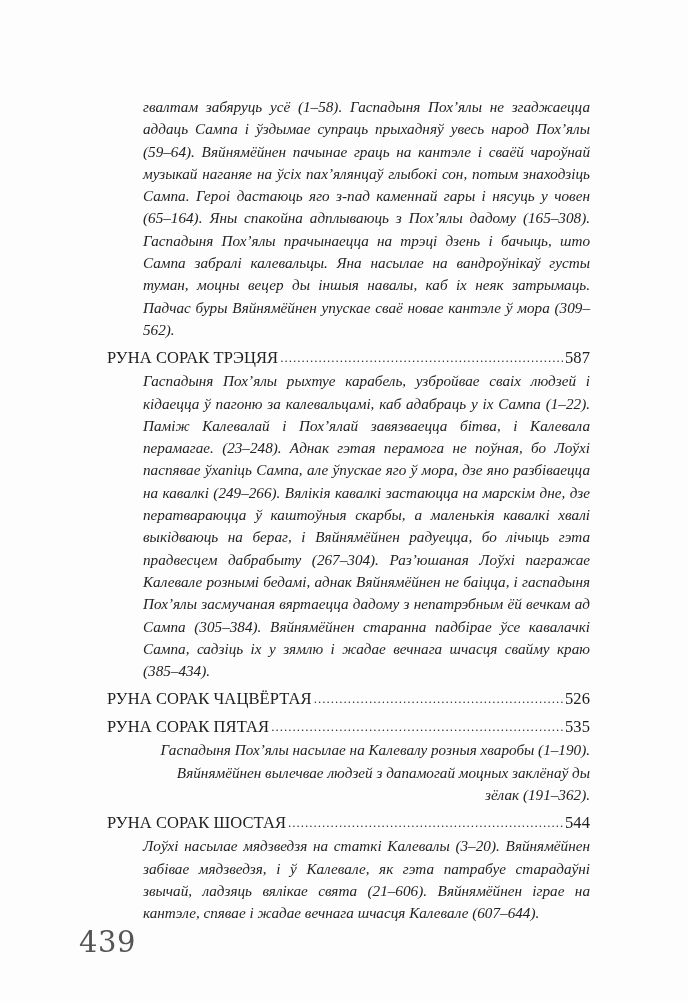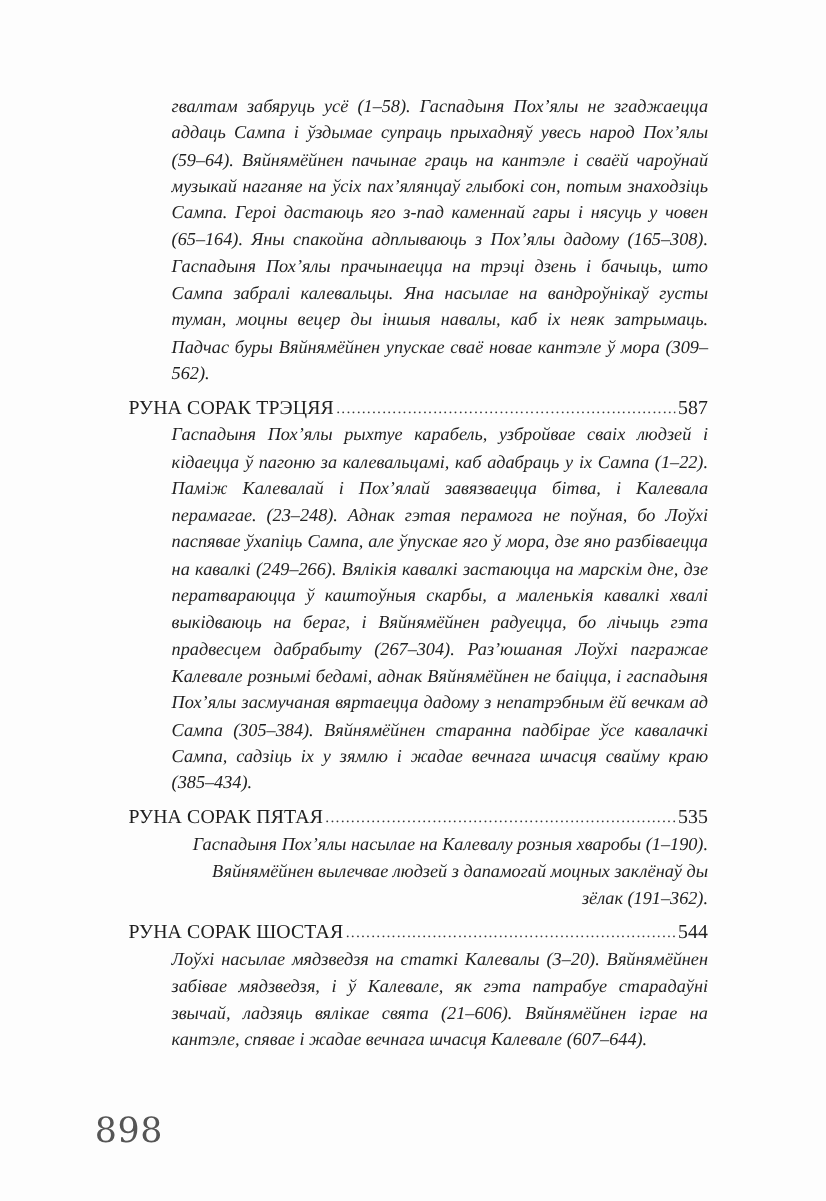--- a/index.html
+++ b/index.html
@@ -1,20 +1,20 @@
 <!DOCTYPE html>
 <html><head>
 <meta charset="utf-8">
 <style>
   html, body { margin:0; padding:0; }
   body {
     width:688px; height:1001px; background:#fdfdfd; position:relative; overflow:hidden;
     font-family: "Liberation Serif", "DejaVu Serif", serif; color:#1f1f1f;
   }
-  .page { position:absolute; left:107px; top:78px; width:483px; }
+  .page { position:absolute; left:107px; top:96px; width:483px; }
   .desc {
     margin-left:36px; font-style:italic; font-size:15.2px; line-height:22.3px;
     text-align:justify; color:#222;
   }
   .entry { margin-top:6px; }
   .heading {
     display:flex; align-items:center; font-size:16.5px; line-height:22px;
     letter-spacing:0.1px; color:#202020; margin-bottom:1px;
   }
   .heading .title { white-space:nowrap; }
@@ -40,20 +40,25 @@
   <div class="entry">
     <div class="heading">
       <span class="title">РУНА СОРАК ТРЭЦЯЯ</span>
       <span class="leader"></span>
       <span class="pg">587</span>
     </div>
     <div class="desc">Гаспадыня Пох’ялы рыхтуе карабель, узбройвае сваіх людзей і кідаецца ў пагоню за калевальцамі, каб адабраць у іх Сампа (1–22). Паміж Калевалай і Пох’ялай завязваецца бітва, і Калевала перамагае. (23–248). Аднак гэтая перамога не поўная, бо Лоўхі паспявае ўхапіць Сампа, але ўпускае яго ў мора, дзе яно разбіваецца на кавалкі (249–266). Вялікія кавалкі застаюцца на марскім дне, дзе ператвараюцца ў каштоўныя скарбы, а маленькія кавалкі хвалі выкідваюць на бераг, і Вяйнямёйнен радуецца, бо лічыць гэта прадвесцем дабрабыту (267–304). Раз’юшаная Лоўхі пагражае Калевале рознымі бедамі, аднак Вяйнямёйнен не баіцца, і гаспадыня Пох’ялы засмучаная вяртаецца дадому з непатрэбным ёй вечкам ад Сампа (305–384). Вяйнямёйнен старанна падбірае ўсе кавалачкі Сампа, садзіць іх у зямлю і жадае вечнага шчасця свайму краю (385–434).</div>
   </div>
 
   <div class="entry">
+    <div class="heading">
+      <span class="title">РУНА СОРАК ЧАЦВЁРТАЯ</span>
+      <span class="leader"></span>
+      <span class="pg">526</span>
+    </div>
   </div>
 
   <div class="entry">
     <div class="heading">
       <span class="title">РУНА СОРАК ПЯТАЯ</span>
       <span class="leader"></span>
       <span class="pg">535</span>
     </div>
     <div class="desc" style="text-align:right">Гаспадыня Пох’ялы насылае на Калевалу розныя хваробы (1–190). Вяйнямёйнен вылечвае людзей з дапамогай моцных заклёнаў ды зёлак (191–362).</div>
   </div>
@@ -62,13 +67,13 @@
     <div class="heading">
       <span class="title">РУНА СОРАК ШОСТАЯ</span>
       <span class="leader"></span>
       <span class="pg">544</span>
     </div>
     <div class="desc">Лоўхі насылае мядзведзя на статкі Калевалы (3–20). Вяйнямёй­нен забівае мядзведзя, і ў Калевале, як гэта патрабуе старадаўні звычай, ладзяць вялікае свята (21–606). Вяйнямёйнен іграе на кантэле, спявае і жадае вечнага шчасця Калевале (607–644).</div>
   </div>
 
 </div>
 
-<div class="folio">898</div>
+<div class="folio">439</div>
 
 </body></html>

